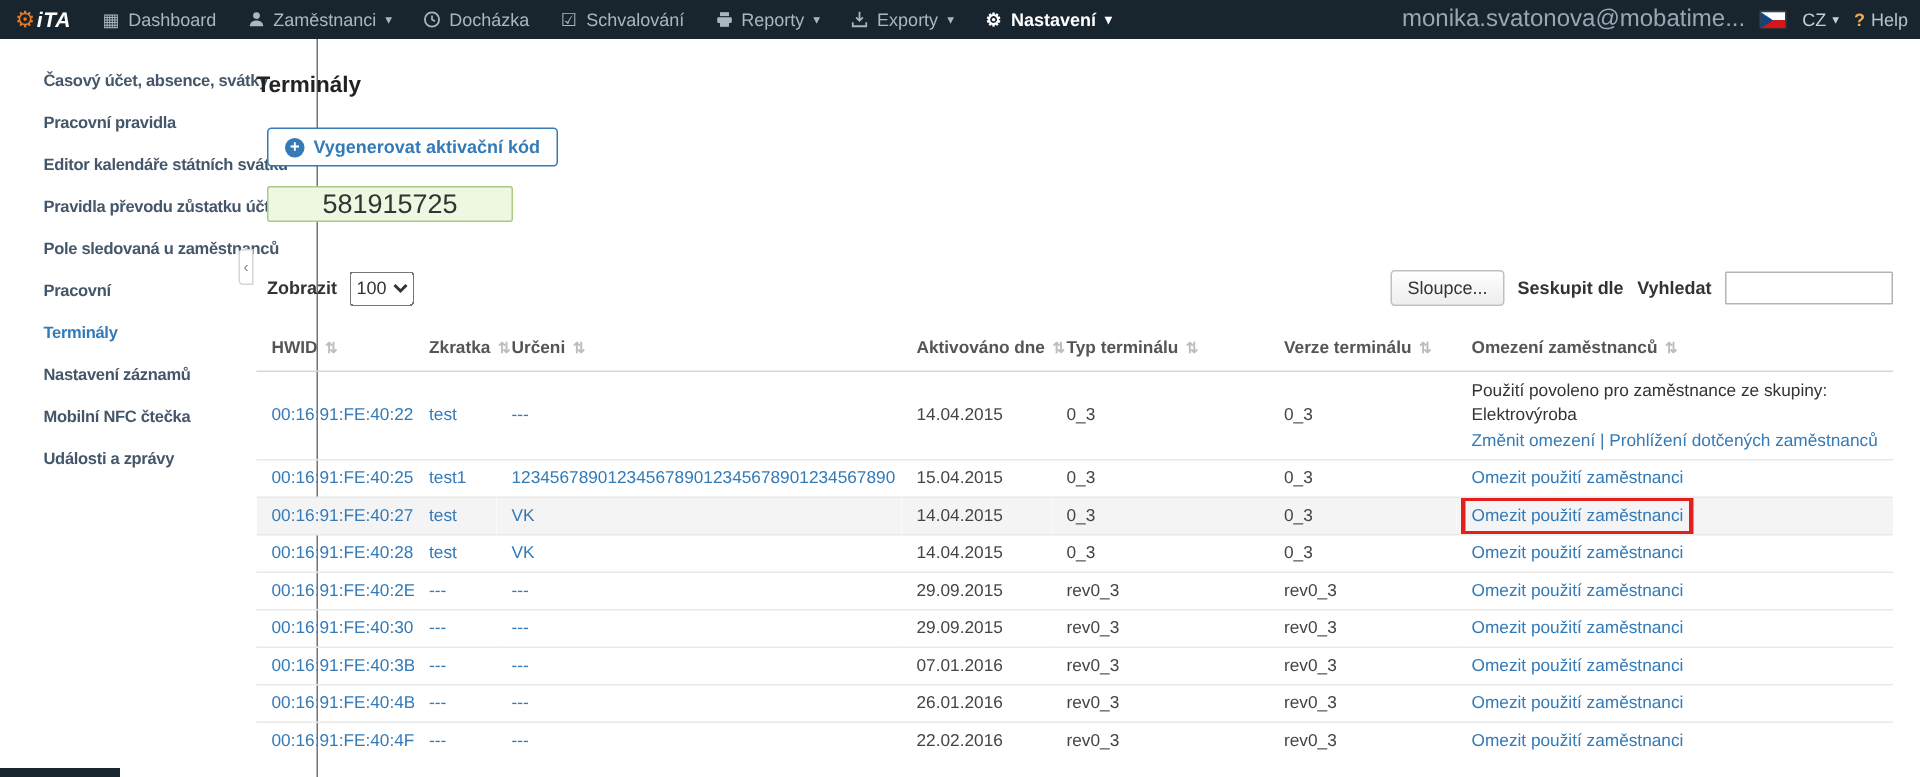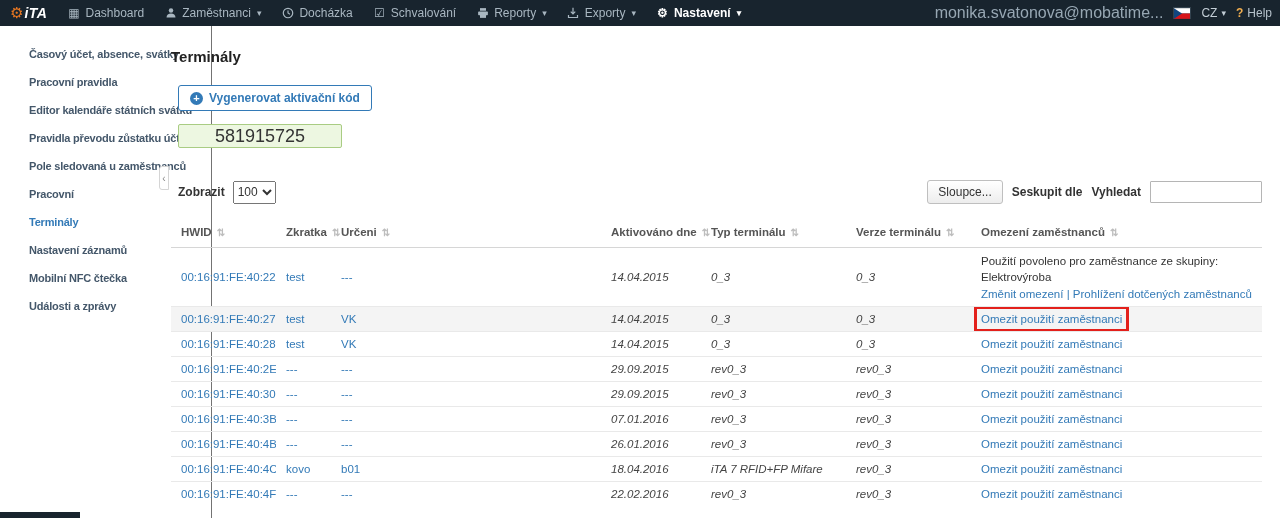--- a/index.html
+++ b/index.html
@@ -101,21 +101,21 @@
   th {
     text-align: left; font-weight: bold; color: #555; font-size: 11.5px;
     padding: 9px 4px 9px 10px; border-bottom: 1px solid #d6d6d6; white-space: nowrap;
     cursor: pointer;
   }
   .sort-icon { color: #bdbdbd; font-size: 10px; margin-left: 5px; }
   td { padding: 6px 4px 6px 10px; border-top: 1px solid #e9e9e9; vertical-align: middle; overflow: hidden; }
   tr.trow:first-child td { border-top: none; }
   tr.hl td { background: #f4f4f4; }
   a.link { color: #337ab7; text-decoration: none; cursor: pointer; }
-  .plain { color: #444; font-style: italic; }
+  .plain { color: #444; }
   .info-text { color: #333; line-height: 1.35; }
   .links-row { margin-top: 3px; }
   .sep { color: #337ab7; }
   .red-box { outline: 3px solid #e3201b; outline-offset: 4px; }
 </style>
 </head>
 <body>
 
 <div class="topbar">
   <div class="logo">
@@ -260,20 +260,29 @@
           <td><a class="link">test</a></td>
           <td><a class="link">---</a></td>
           <td class="plain">14.04.2015</td>
           <td class="plain">0_3</td>
           <td class="plain">0_3</td>
           <td>
             <div class="info-text">Použití povoleno pro zaměstnance ze skupiny: Elektrovýroba</div>
             <div class="links-row"><a class="link">Změnit omezení</a><span class="sep"> | </span><a class="link">Prohlížení dotčených zaměstnanců</a></div>
           </td>
         </tr>
+        <tr class="trow">
+          <td><a class="link">00:16:91:FE:40:25</a></td>
+          <td><a class="link">test1</a></td>
+          <td><a class="link">1234567890123456789012345678901234567890</a></td>
+          <td class="plain">15.04.2015</td>
+          <td class="plain">0_3</td>
+          <td class="plain">0_3</td>
+          <td><a class="link">Omezit použití zaměstnanci</a></td>
+        </tr>
         <tr class="trow hl">
           <td><a class="link">00:16:91:FE:40:27</a></td>
           <td><a class="link">test</a></td>
           <td><a class="link">VK</a></td>
           <td class="plain">14.04.2015</td>
           <td class="plain">0_3</td>
           <td class="plain">0_3</td>
           <td><a class="link red-box">Omezit použití zaměstnanci</a></td>
         </tr>
         <tr class="trow">
@@ -315,29 +324,20 @@
         <tr class="trow">
           <td><a class="link">00:16:91:FE:40:4B</a></td>
           <td><a class="link">---</a></td>
           <td><a class="link">---</a></td>
           <td class="plain">26.01.2016</td>
           <td class="plain">rev0_3</td>
           <td class="plain">rev0_3</td>
           <td><a class="link">Omezit použití zaměstnanci</a></td>
         </tr>
         <tr class="trow">
-          <td><a class="link">00:16:91:FE:40:4C</a></td>
-          <td><a class="link">kovo</a></td>
-          <td><a class="link">b01</a></td>
-          <td class="plain">18.04.2016</td>
-          <td class="plain">iTA 7 RFID+FP Mifare</td>
-          <td class="plain">rev0_3</td>
-          <td><a class="link">Omezit použití zaměstnanci</a></td>
-        </tr>
-        <tr class="trow">
           <td><a class="link">00:16:91:FE:40:4F</a></td>
           <td><a class="link">---</a></td>
           <td><a class="link">---</a></td>
           <td class="plain">22.02.2016</td>
           <td class="plain">rev0_3</td>
           <td class="plain">rev0_3</td>
           <td><a class="link">Omezit použití zaměstnanci</a></td>
         </tr>
       </tbody>
   </table>

